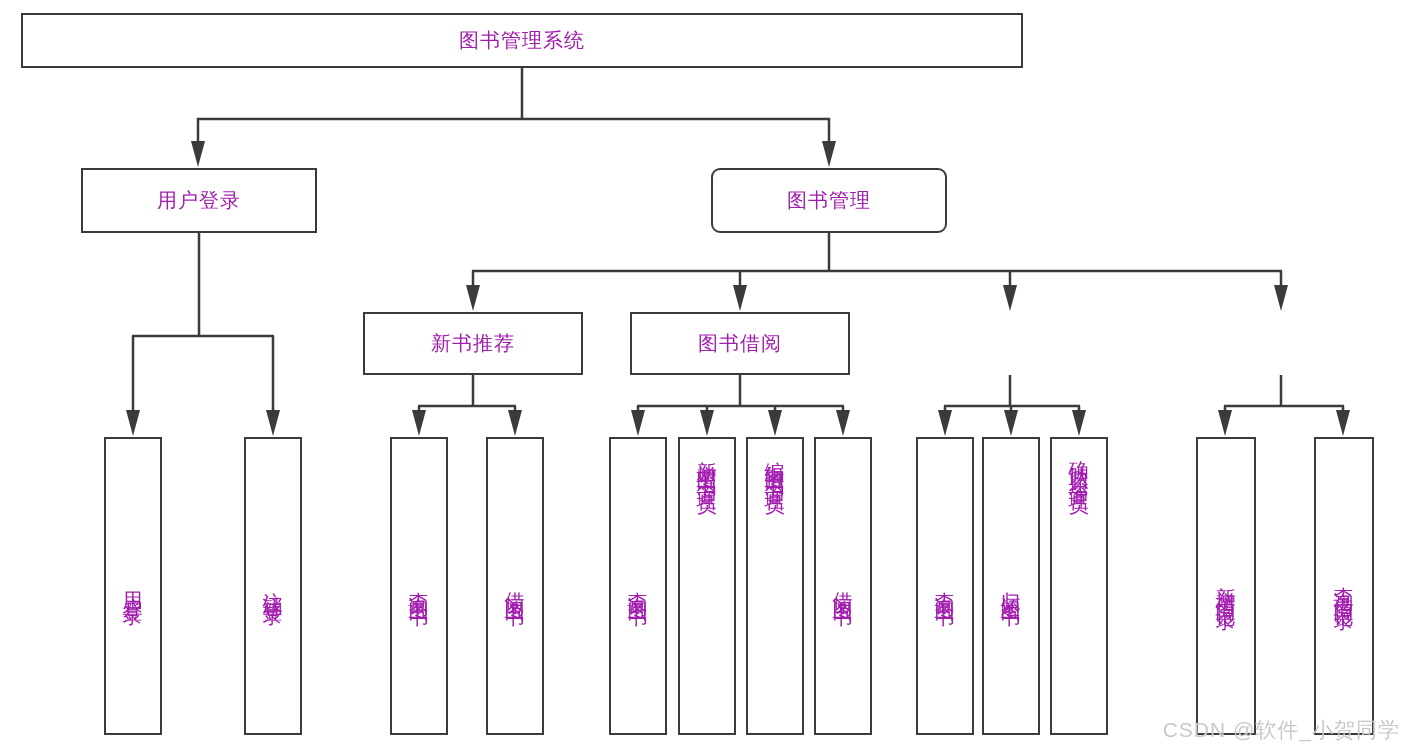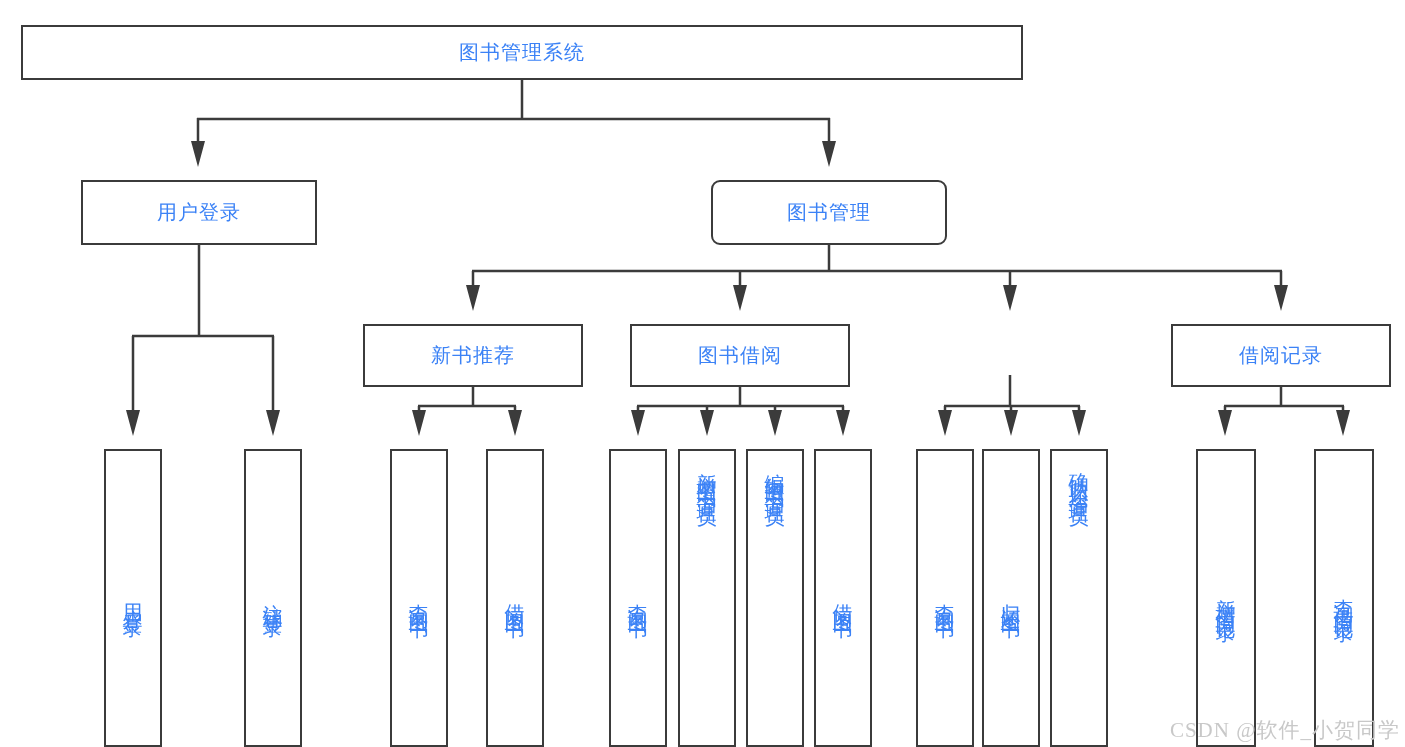--- a/index.html
+++ b/index.html
@@ -11,24 +11,23 @@
     overflow:hidden;
   }
   .connectors{position:absolute;left:0;top:0;z-index:1;}
   .node{
     position:absolute;
     box-sizing:border-box;
     background:#ffffff;
     border:2.5px solid #3b3b3b;
     display:flex;align-items:center;justify-content:center;
     z-index:2;
-    color:#3b82f6;
+    color:#a21caf;
     font-size:20px;
     letter-spacing:1px;
-    margin-top:12px;
   }
   .leaf{
     width:58px;height:298px;top:437px;
     font-size:20px;
   }
   .leaf .vtxt{
     writing-mode:vertical-rl;
     text-orientation:mixed;
     letter-spacing:5px;
     line-height:1.1;
@@ -38,21 +37,21 @@
   .lvl2{width:236px;height:65px;top:168px;}
   .lvl3{width:220px;height:63px;top:312px;}
   .root{left:21px;top:13px;width:1002px;height:55px;}
   .watermark{
     position:absolute;
     right:5px;bottom:3px;
     z-index:5;
     color:#c8c8c8;
     font-size:21px;
     letter-spacing:1px;
-    font-family:Liberation Serif, serif;
+    font-family:Liberation Sans, sans-serif;
   }
 </style>
 </head>
 <body>
 
 <div class="canvas">
 
   <svg class="connectors" width="1405" height="747" viewBox="0 0 1405 747">
     <path fill="none" stroke="#3b3b3b" stroke-width="2.5" d="
       M522 68 V119 M197 119 H830 M198 118 V146 M829 118 V146
@@ -94,23 +93,20 @@
   <div class="node lvl2" style="left:711px;border-radius:9px;">
     <span>图书管理</span>
   </div>
 
   <div class="node lvl3" style="left:630px;">
     <span>图书借阅</span>
   </div>
   <div class="node lvl3" style="left:363px;">
     <span>新书推荐</span>
   </div>
-  <div class="node lvl3" style="left:1171px;">
-    <span>借阅记录</span>
-  </div>
 
   <div class="node leaf" style="left:104px;">
     <span class="vtxt">用户登录</span>
   </div>
   <div class="node leaf" style="left:244px;">
     <span class="vtxt">注销登录</span>
   </div>
 
   <div class="node leaf" style="left:390px;">
     <span class="vtxt">查询图书</span>

